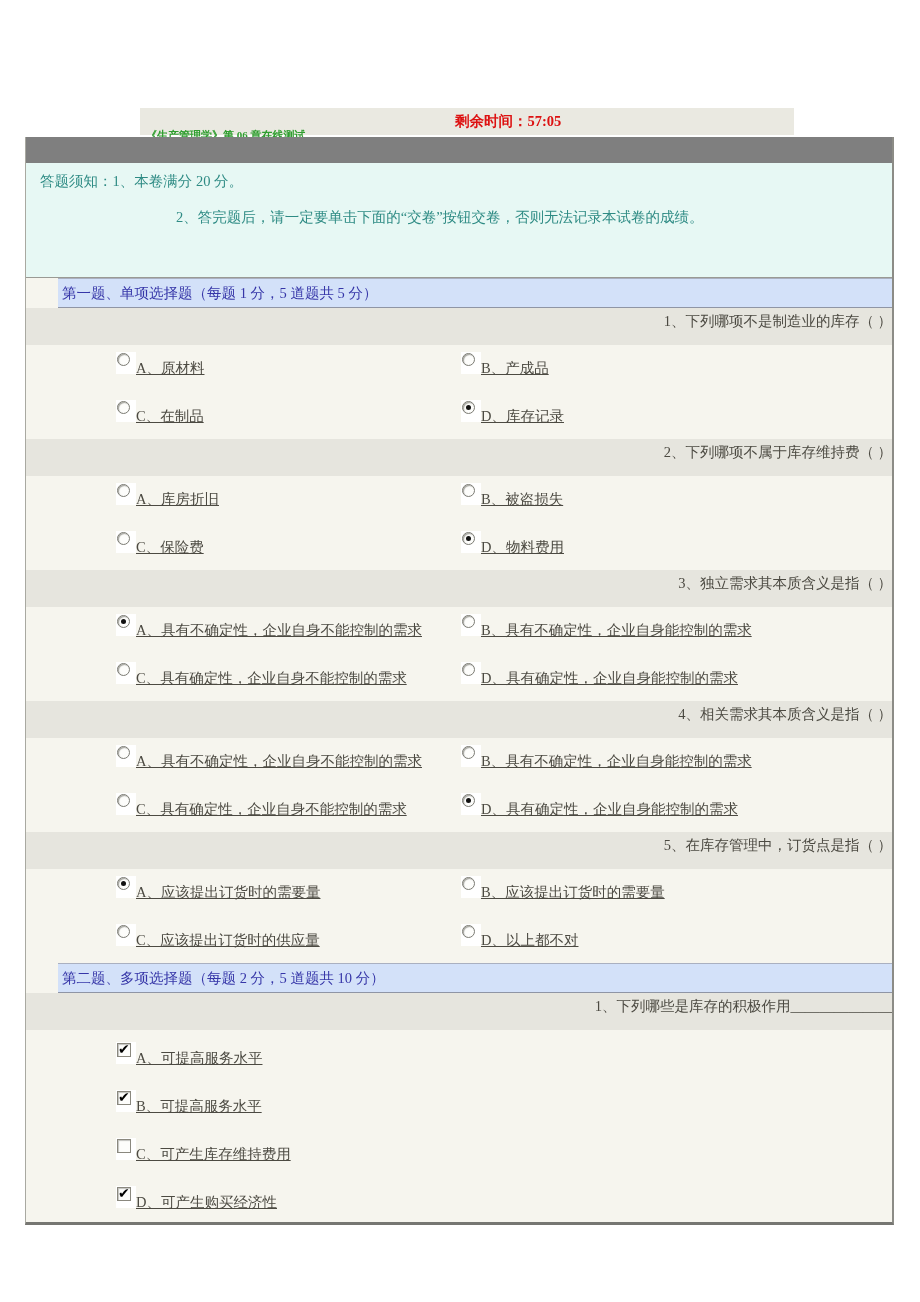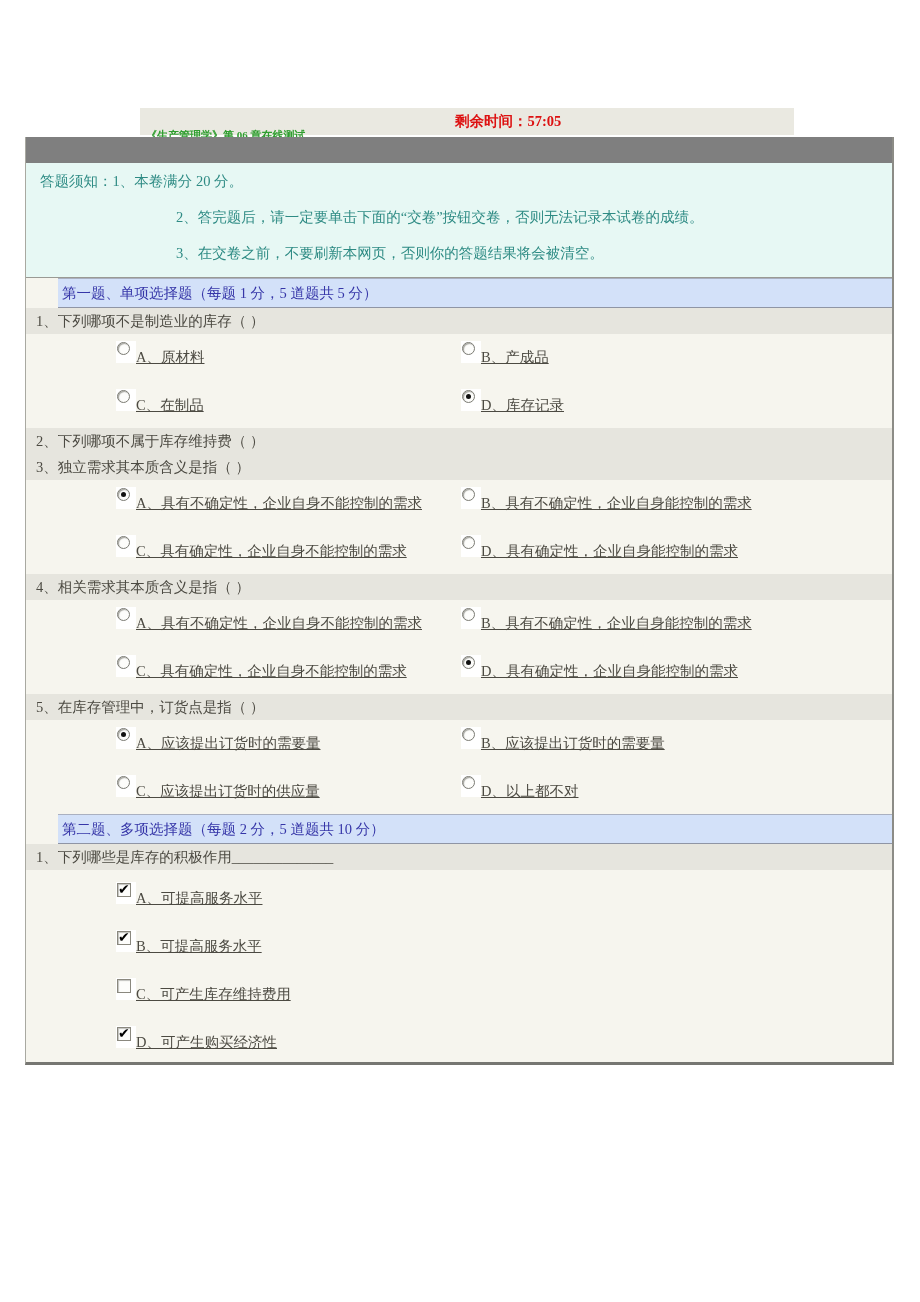--- a/index.html
+++ b/index.html
@@ -33,22 +33,22 @@
     border-bottom:1px solid #9a9a94;color:#2e8b84;
   }
   .notice-line1{padding:9px 0 0 14px;}
   .notice-line2,.notice-line3{padding:17px 0 0 150px;}
   .section-hdr{
     box-sizing:border-box;height:30px;line-height:28px;
     background:#d3e1f9;border-top:1px solid #aab0c0;border-bottom:1px solid #8f95a5;
     color:#3636a8;padding-left:4px;margin-left:32px;
   }
   .q-title{
-    height:26px;line-height:27px;background:#e6e5de;padding-left:10px;
-    color:#4c4a42;overflow:hidden;
+    height:37px;line-height:27px;background:#e6e5de;padding-left:10px;
+    color:#4c4a42;overflow:hidden;text-align:right;
   }
   .q-opts{background:#f6f5ee;box-sizing:border-box;overflow:hidden;}
   .grid2{
     height:94px;display:grid;grid-template-columns:345px 1fr;
     padding:7px 0 0 90px;
   }
   .col1{height:192px;padding:12px 0 0 90px;}
   .opt{display:flex;align-items:flex-start;height:48px;cursor:default;}
   .patch{width:20px;height:22px;background:#ffffff;flex:none;}
   .radio{
@@ -78,21 +78,20 @@
   <span class="top-title">《生产管理学》第 06 章在线测试</span>
   <span class="top-timer">剩余时间：57:05</span>
 </div>
 
 <div class="main">
   <div class="gray-bar"></div>
 
   <div class="notice">
     <div class="notice-line1">答题须知：1、本卷满分 20 分。</div>
     <div class="notice-line2">2、答完题后，请一定要单击下面的“交卷”按钮交卷，否则无法记录本试卷的成绩。</div>
-    <div class="notice-line3">3、在交卷之前，不要刷新本网页，否则你的答题结果将会被清空。</div>
   </div>
 
   <div class="section-hdr">第一题、单项选择题（每题 1 分，5 道题共 5 分）</div>
 
   <div>
     <div class="q-title">1、下列哪项不是制造业的库存（ ）</div>
     <div class="q-opts grid2">
       <div class="opt">
         <span class="patch">
             <span class="radio"></span>
@@ -115,20 +114,46 @@
         <span class="patch">
             <span class="radio on"></span>
           </span>
         <span class="opt-label">D、库存记录</span>
       </div>
     </div>
   </div>
 
   <div>
     <div class="q-title">2、下列哪项不属于库存维持费（ ）</div>
+    <div class="q-opts grid2">
+      <div class="opt">
+        <span class="patch">
+            <span class="radio"></span>
+          </span>
+        <span class="opt-label">A、库房折旧</span>
+      </div>
+      <div class="opt">
+        <span class="patch">
+            <span class="radio"></span>
+          </span>
+        <span class="opt-label">B、被盗损失</span>
+      </div>
+      <div class="opt">
+        <span class="patch">
+            <span class="radio"></span>
+          </span>
+        <span class="opt-label">C、保险费</span>
+      </div>
+      <div class="opt">
+        <span class="patch">
+            <span class="radio on"></span>
+          </span>
+        <span class="opt-label">D、物料费用</span>
+      </div>
+    </div>
   </div>
 
   <div>
     <div class="q-title">3、独立需求其本质含义是指（ ）</div>
     <div class="q-opts grid2">
       <div class="opt">
         <span class="patch">
             <span class="radio on"></span>
           </span>
         <span class="opt-label">A、具有不确定性，企业自身不能控制的需求</span>

